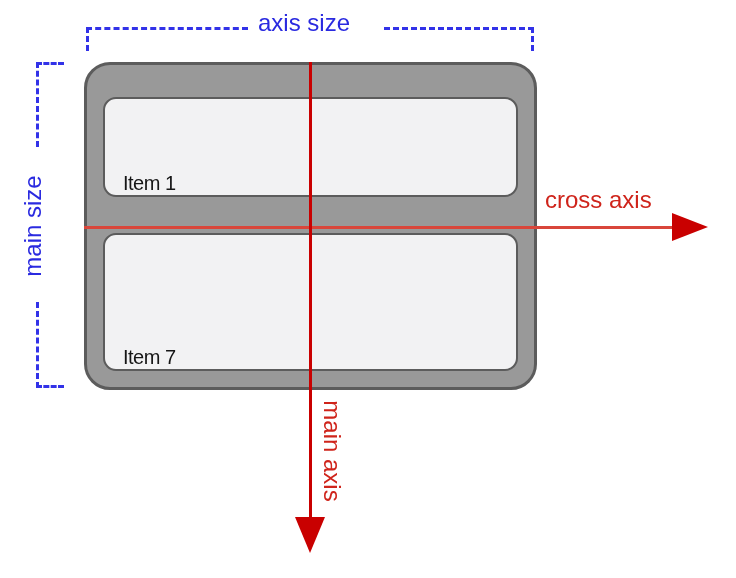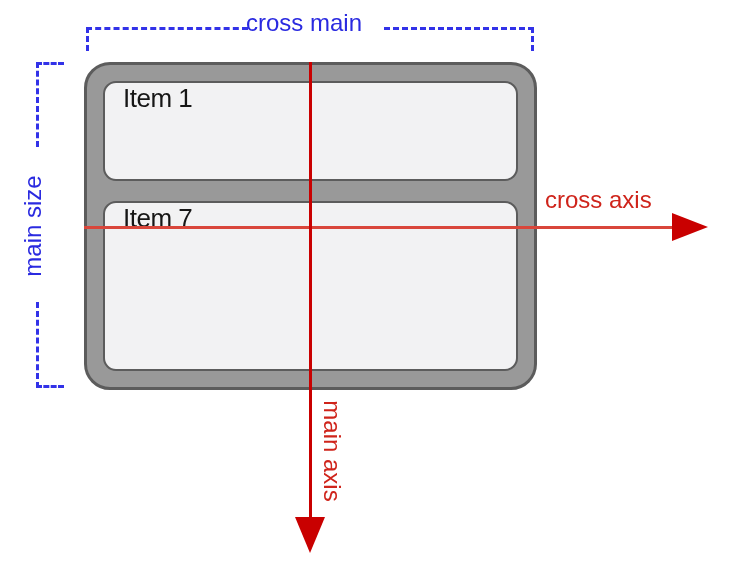--- a/index.html
+++ b/index.html
@@ -8,22 +8,22 @@
     font-family:"Liberation Sans", sans-serif;
   }
   
   .flex-container{
     position:absolute;left:84px;top:62px;width:453px;height:328px;
     box-sizing:border-box;background:#999999;border:3px solid #5c5c5c;border-radius:26px;
     padding:16px;display:flex;flex-direction:column;gap:20px;
   }
   .flex-item{
     box-sizing:border-box;background:#f2f2f3;border:2px solid #5c5c5c;border-radius:13px;
-    display:flex;align-items:flex-start;padding-left:18px;
-    font-size:26px;letter-spacing:-0.5px;color:#161616;
+    display:flex;align-items:flex-end;padding-left:18px;
+    font-size:20px;letter-spacing:-0.5px;color:#161616;margin-top:16px;
   }
   .flex-item.first{height:100px;flex:0 0 auto;}
   .flex-item.second{flex:1 1 auto;}
   
   .dash-h{position:absolute;height:0;border-top:3px dashed #3232e8;}
   .dash-v{position:absolute;width:0;border-left:3px dashed #3232e8;}
   .blue-label{position:absolute;color:#2a2ae0;font-size:24px;white-space:nowrap;}
   
   .axis-line-h{position:absolute;background:#d9463b;height:3px;}
   .axis-line-v{position:absolute;background:#c90000;width:3px;}
@@ -43,21 +43,21 @@
 </style>
 </head>
 <body>
 
 <div class="canvas">
 
   <div class="dash-h" style="left:86px;top:27px;width:162px;"></div>
   <div class="dash-h" style="left:384px;top:27px;width:150px;"></div>
   <div class="dash-v" style="left:86px;top:27px;height:24px;"></div>
   <div class="dash-v" style="left:531px;top:27px;height:24px;"></div>
-  <div class="blue-label" style="left:244px;top:9px;width:120px;text-align:center;">cross main</div>
+  <div class="blue-label" style="left:244px;top:9px;width:120px;text-align:center;">axis size</div>
 
   <div class="dash-h" style="left:36px;top:62px;width:28px;"></div>
   <div class="dash-h" style="left:36px;top:385px;width:28px;"></div>
   <div class="dash-v" style="left:36px;top:62px;height:85px;"></div>
   <div class="dash-v" style="left:36px;top:302px;height:86px;"></div>
   <div class="blue-label rot-ccw" style="left:33px;top:226px;">main size</div>
 
   <div class="flex-container">
     <div class="flex-item first">
       <span>Item 1</span>

